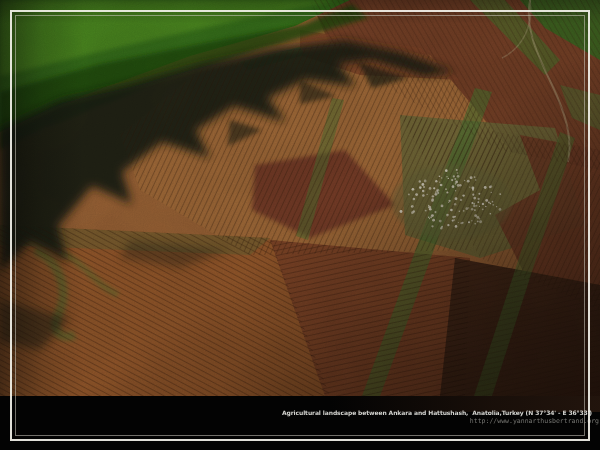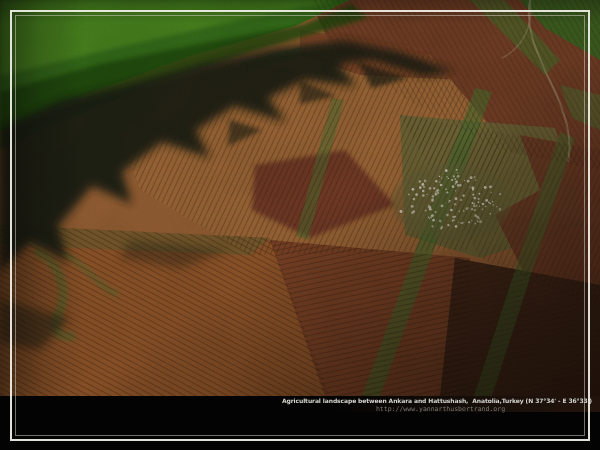--- a/index.html
+++ b/index.html
@@ -22,21 +22,21 @@
     position:absolute;left:10px;top:10px;right:10px;bottom:9px;
     border:2px solid var(--frame-outer,rgba(244,243,236,0.92));
     pointer-events:none;
   }
   .frame-inner{
     position:absolute;left:15px;top:15px;right:15px;bottom:14px;
     border:1px solid var(--frame-inner,rgba(205,203,192,0.55));
     pointer-events:none;
   }
   .caption{
-    position:absolute;right:8px;top:398px;text-align:center;line-height:1.15;
+    position:absolute;right:8px;top:410px;text-align:right;line-height:1.15;
   }
   .caption-title{
     font-size:6px;font-weight:bold;letter-spacing:-0.1px;
     color:var(--caption-text,#d4d4d0);
     white-space:pre;
   }
   .caption-url{
     margin-top:1px;margin-right:-7px;
     font-family:"DejaVu Sans Mono","Liberation Mono",monospace;
     font-size:6.5px;color:var(--caption-url,#767672);

